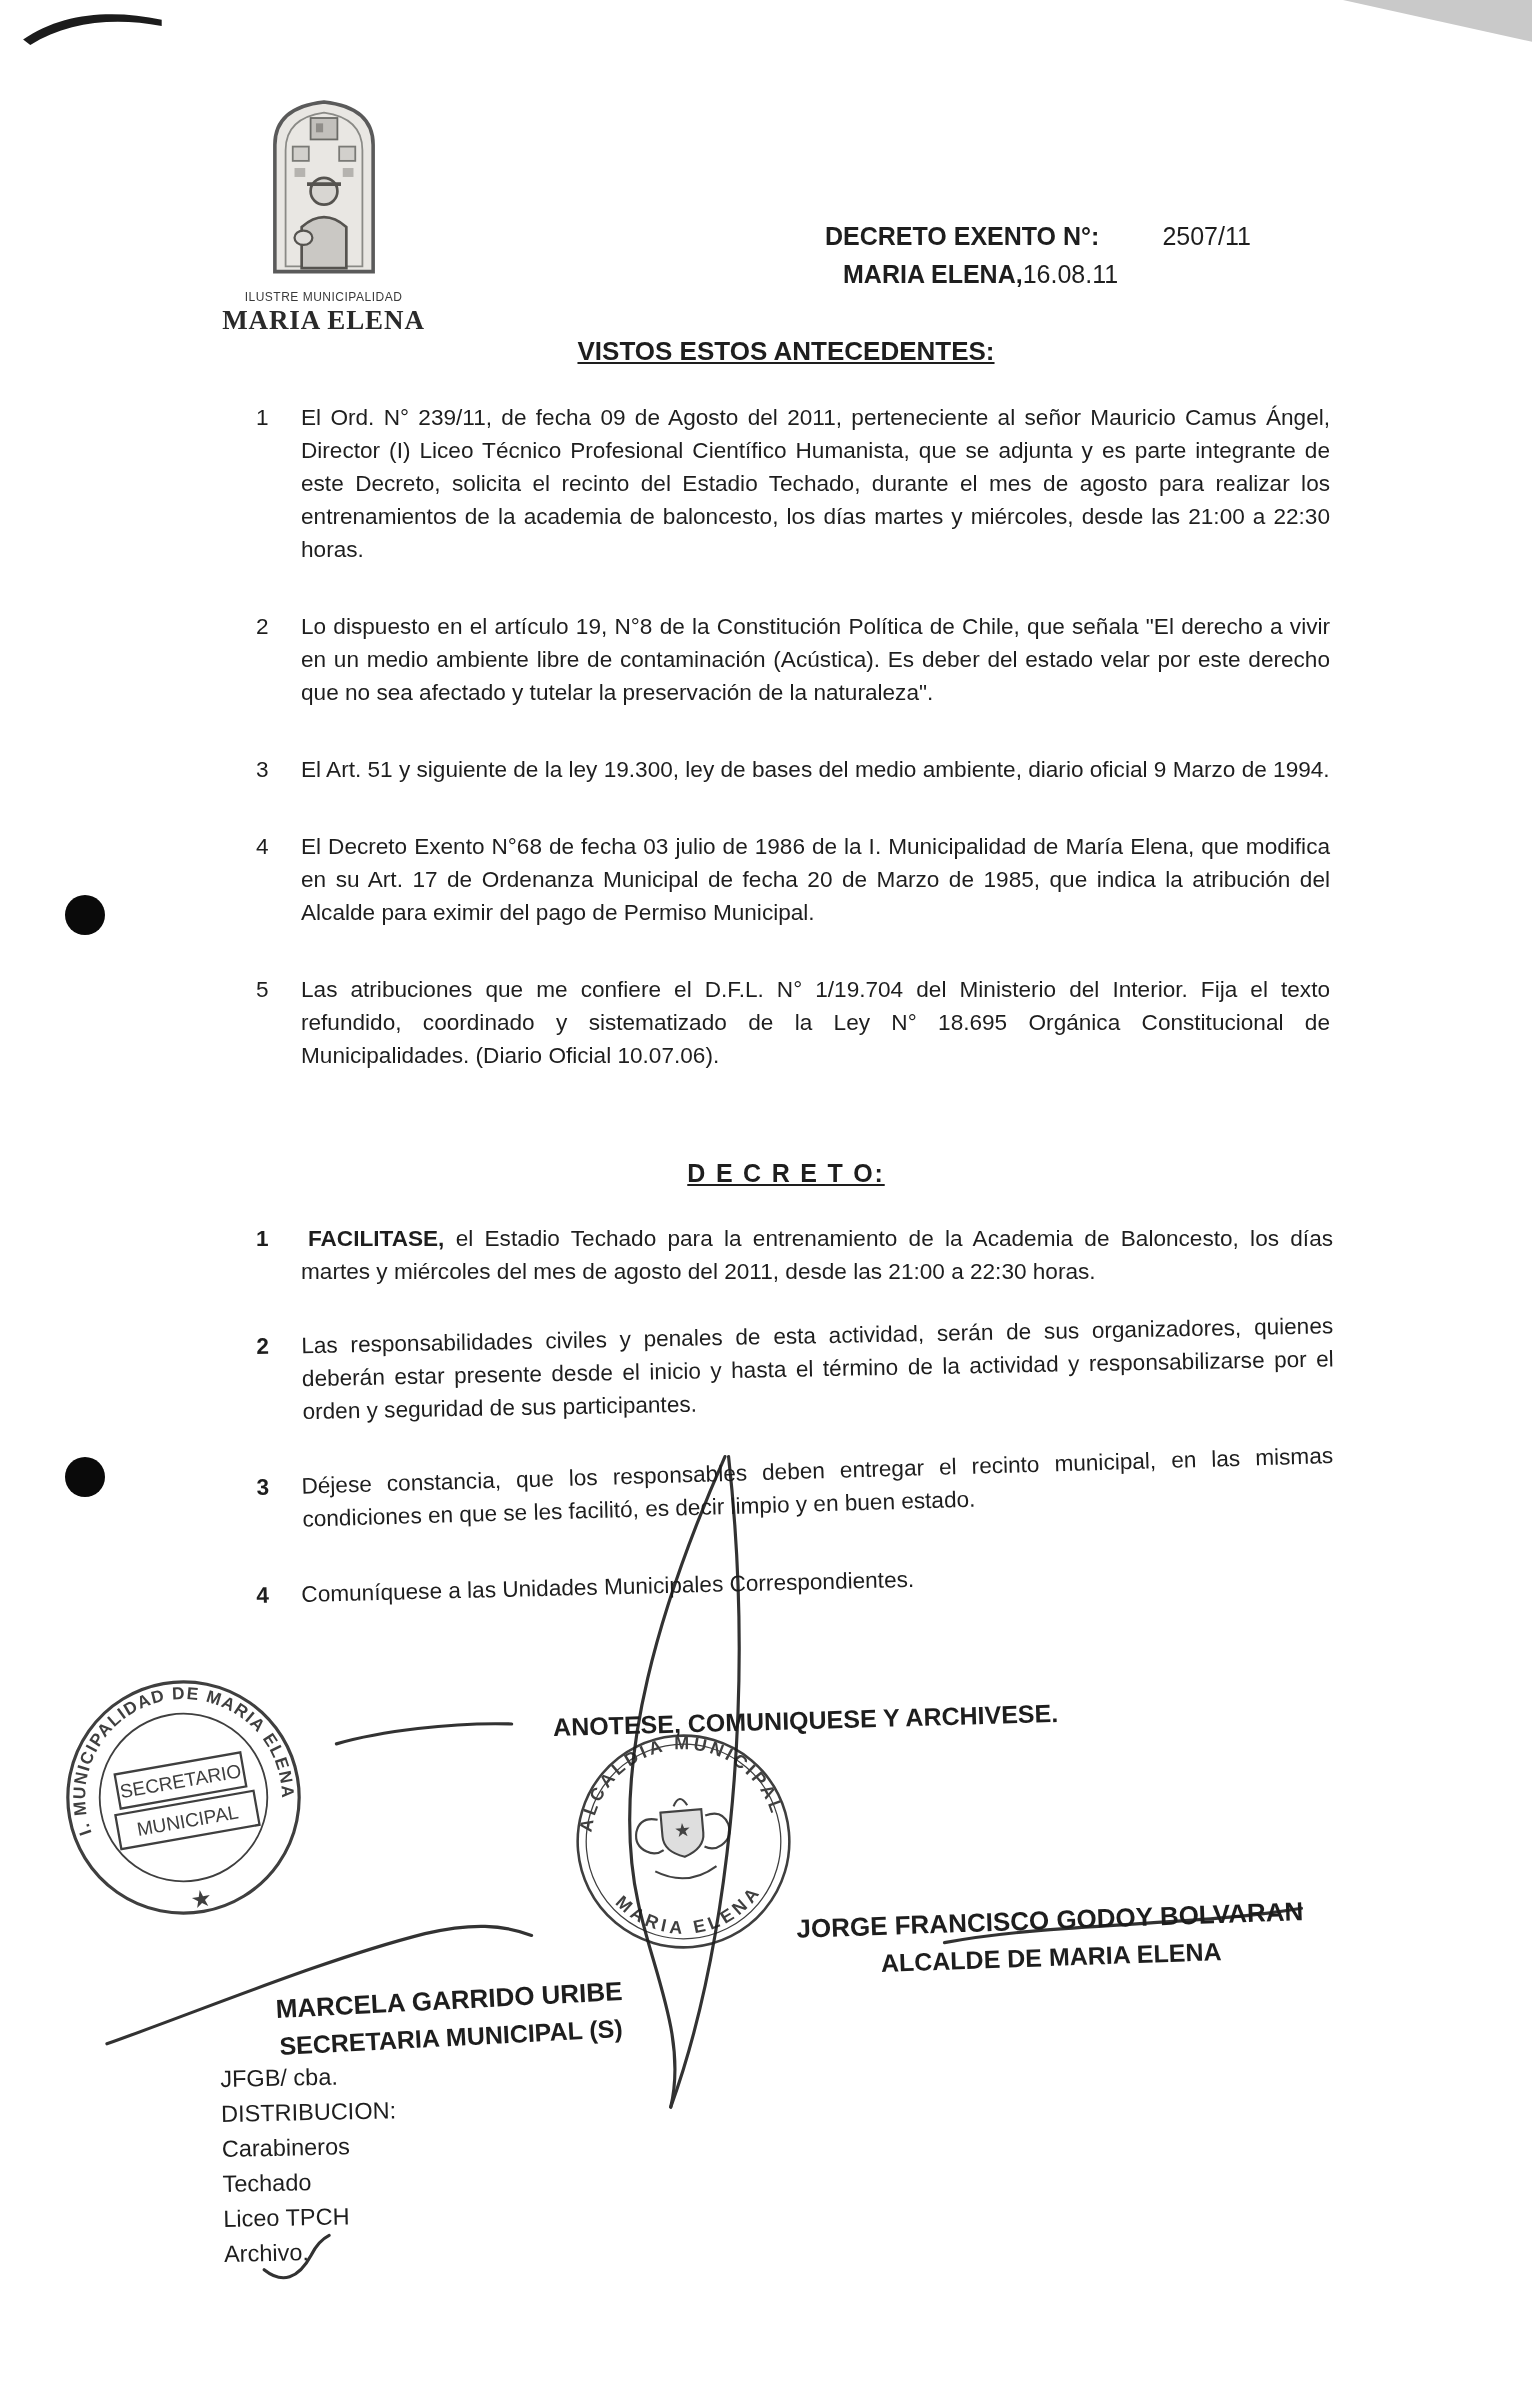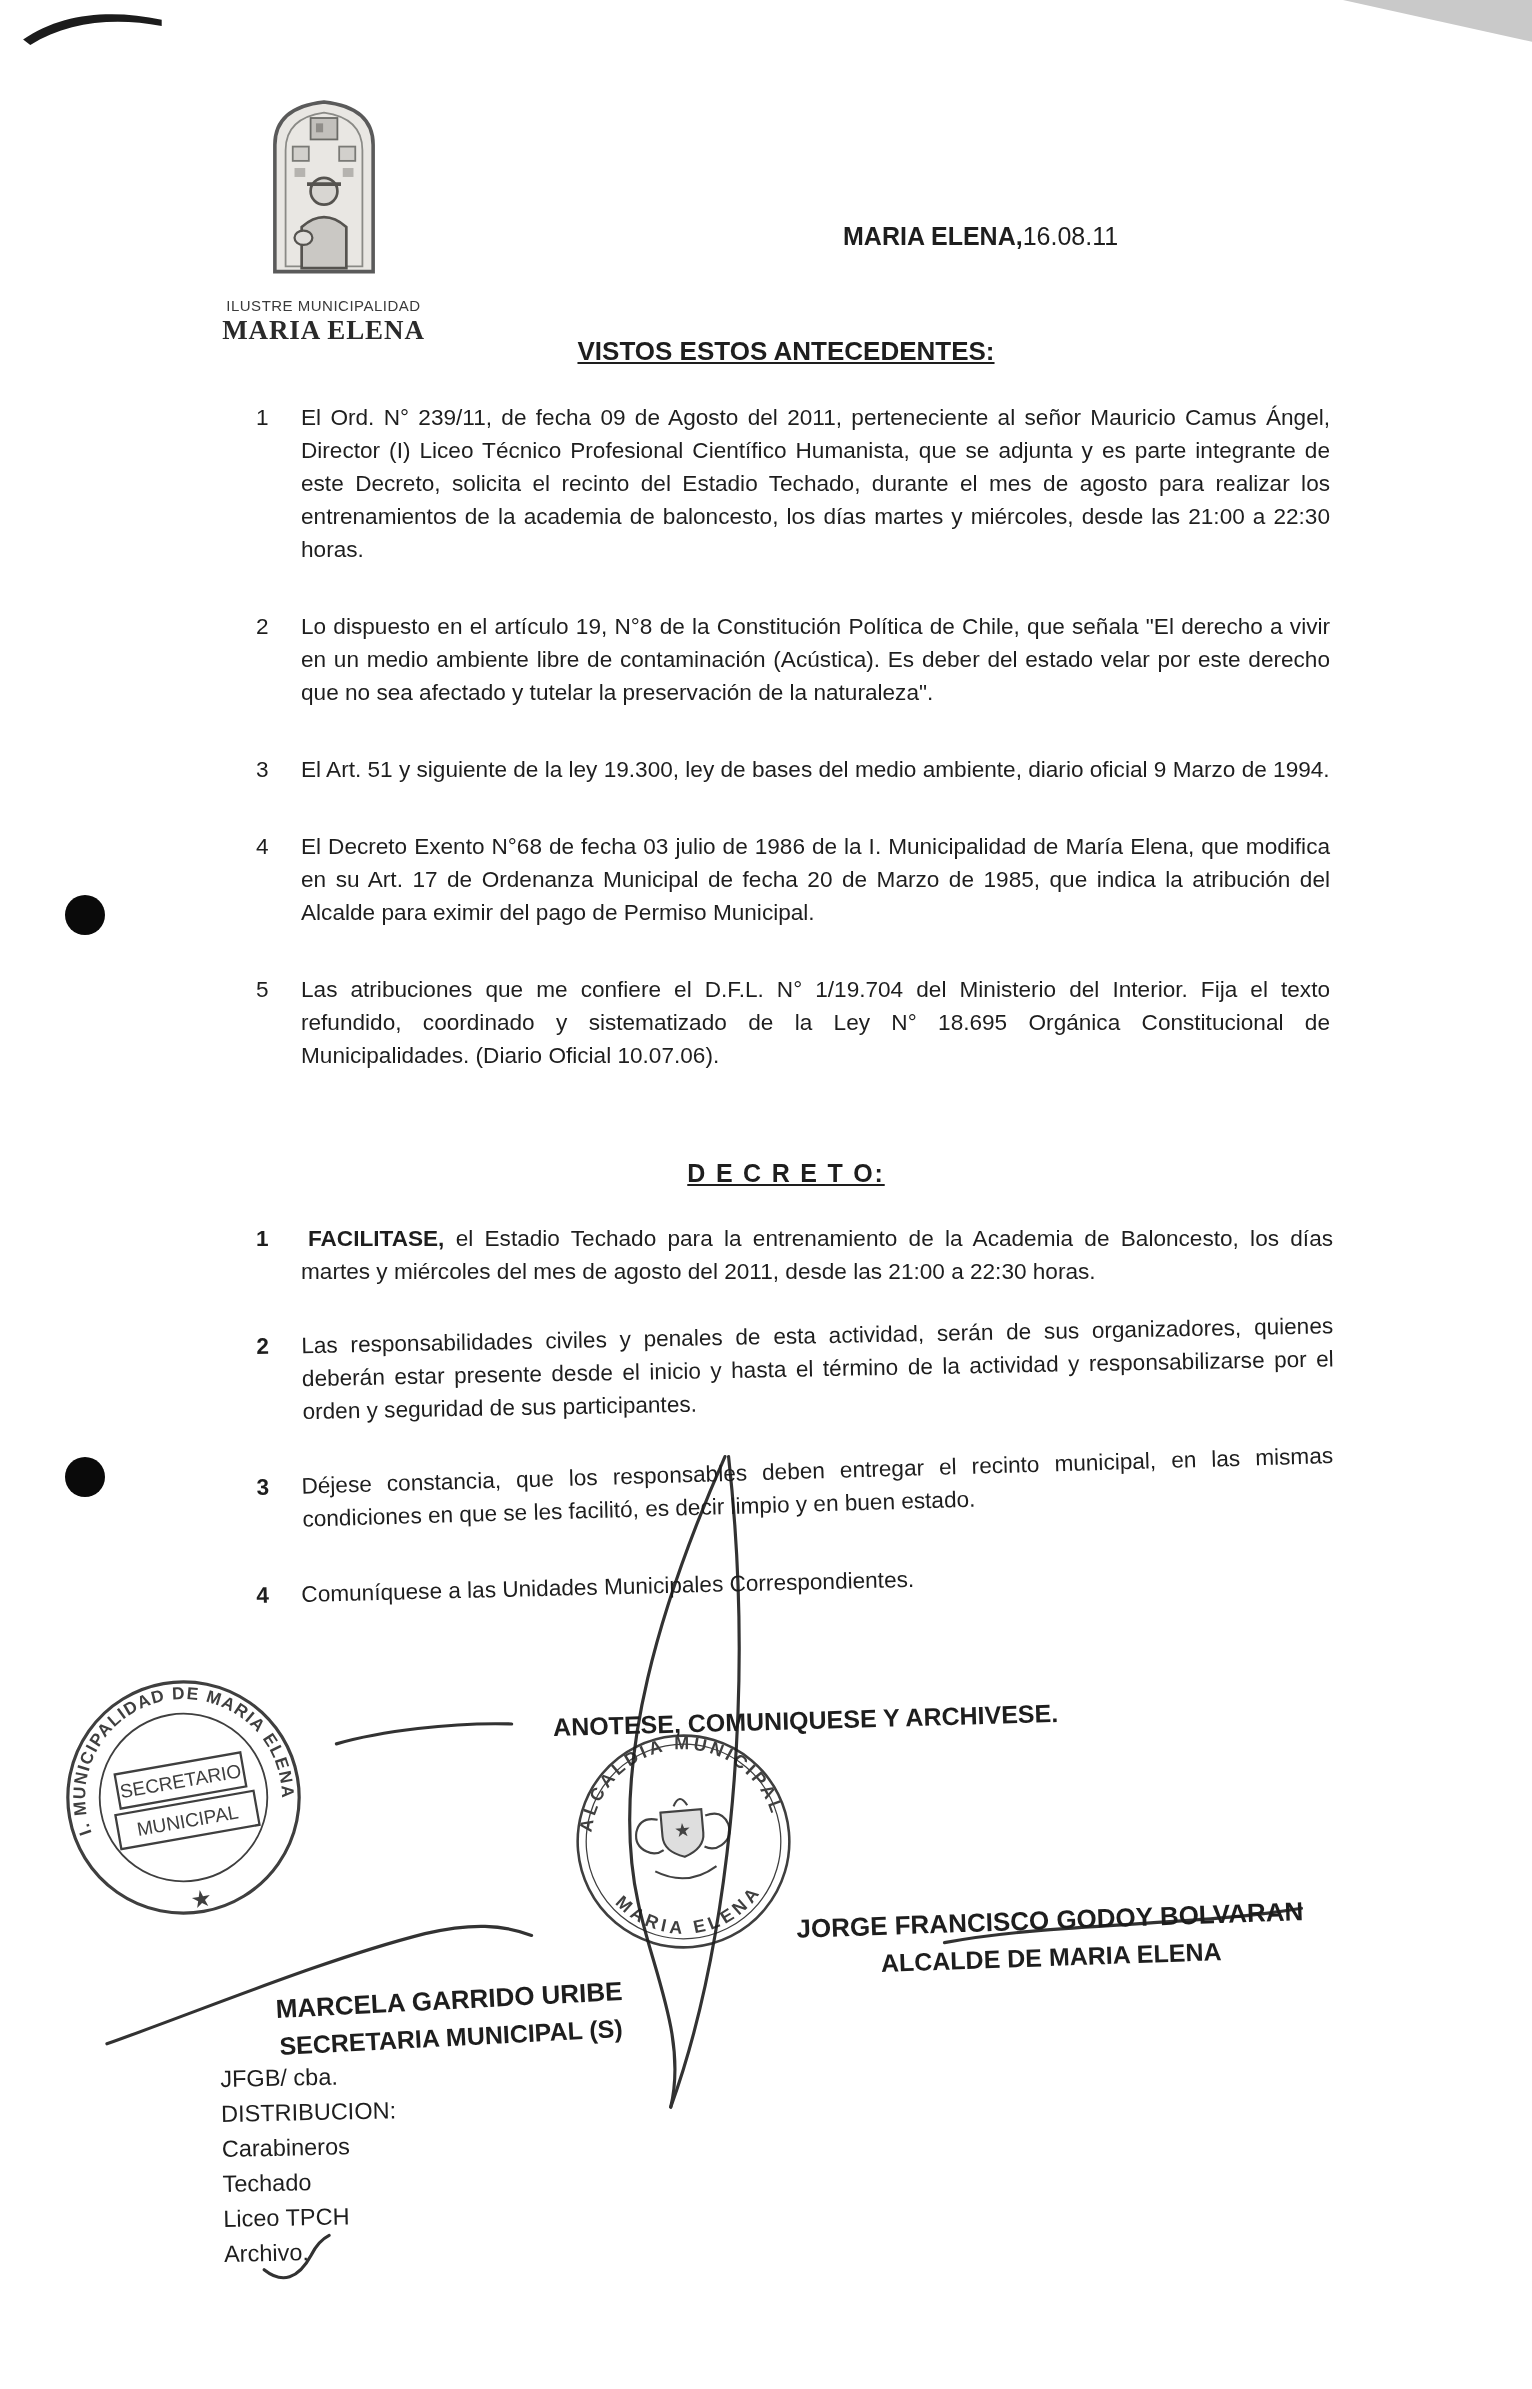--- a/index.html
+++ b/index.html
@@ -4,21 +4,21 @@
 <style>
   html,body { margin:0; padding:0; background:#ffffff; }
   .page {
     position:relative; width:1533px; height:2389px; background:#ffffff;
     font-family:"Liberation Sans", sans-serif; color:#1e1e1e; overflow:hidden;
   }
 
   
   .letterhead { position:absolute; left:215px; top:89px; width:217px; text-align:center; }
   .crest { width:134px; height:192px; margin:0 auto; display:block; }
-  .org-small { font-size:15px; letter-spacing:0.5px; margin-top:16px; color:#3a3a3a; }
+  .org-small { font-size:12px; letter-spacing:0.5px; margin-top:9px; color:#3a3a3a; }
   .org-name { font-family:"Liberation Serif", serif; font-weight:700; font-size:27px; letter-spacing:0.9px; margin-top:0.9px; color:#2a2a2a; }
 
   
   .hdr { position:absolute; left:825px; top:217px; font-size:25px; line-height:38px; }
   .hdr-row { display:flex; white-space:nowrap; }
   .hdr-label { font-weight:700; }
   .hdr-number { font-weight:400; margin-left:63px; }
   .hdr-place { font-weight:700;margin-left:18px; }
   .hdr-date { font-weight:400; }
 
@@ -97,20 +97,24 @@
       <circle cx="75" cy="112" r="15" fill="#d8d6d2" stroke="#55534f" stroke-width="3"></circle>
       <path d="M56,104 h38" stroke="#55534f" stroke-width="4"></path>
       <path d="M50,198 L50,152 Q75,130 100,152 L100,198 Z" fill="#cac8c4" stroke="#55534f" stroke-width="3"></path>
       <ellipse cx="52" cy="164" rx="10" ry="8" fill="#e0dedb" stroke="#55534f" stroke-width="2.5"></ellipse>
     </svg>
     <div class="org-small">ILUSTRE MUNICIPALIDAD</div>
     <div class="org-name">MARIA ELENA</div>
   </div>
 
   <div class="hdr">
+    <div class="hdr-row">
+      <span class="hdr-label">DECRETO EXENTO N°:</span>
+      <span class="hdr-number">2507/11</span>
+    </div>
     <div class="hdr-row">
       <span class="hdr-place">MARIA ELENA,</span>
       <span class="hdr-date">16.08.11</span>
     </div>
   </div>
 
   <div class="vistos-title">VISTOS ESTOS ANTECEDENTES:</div>
 
   <div class="list antecedentes">
     <div class="item">

